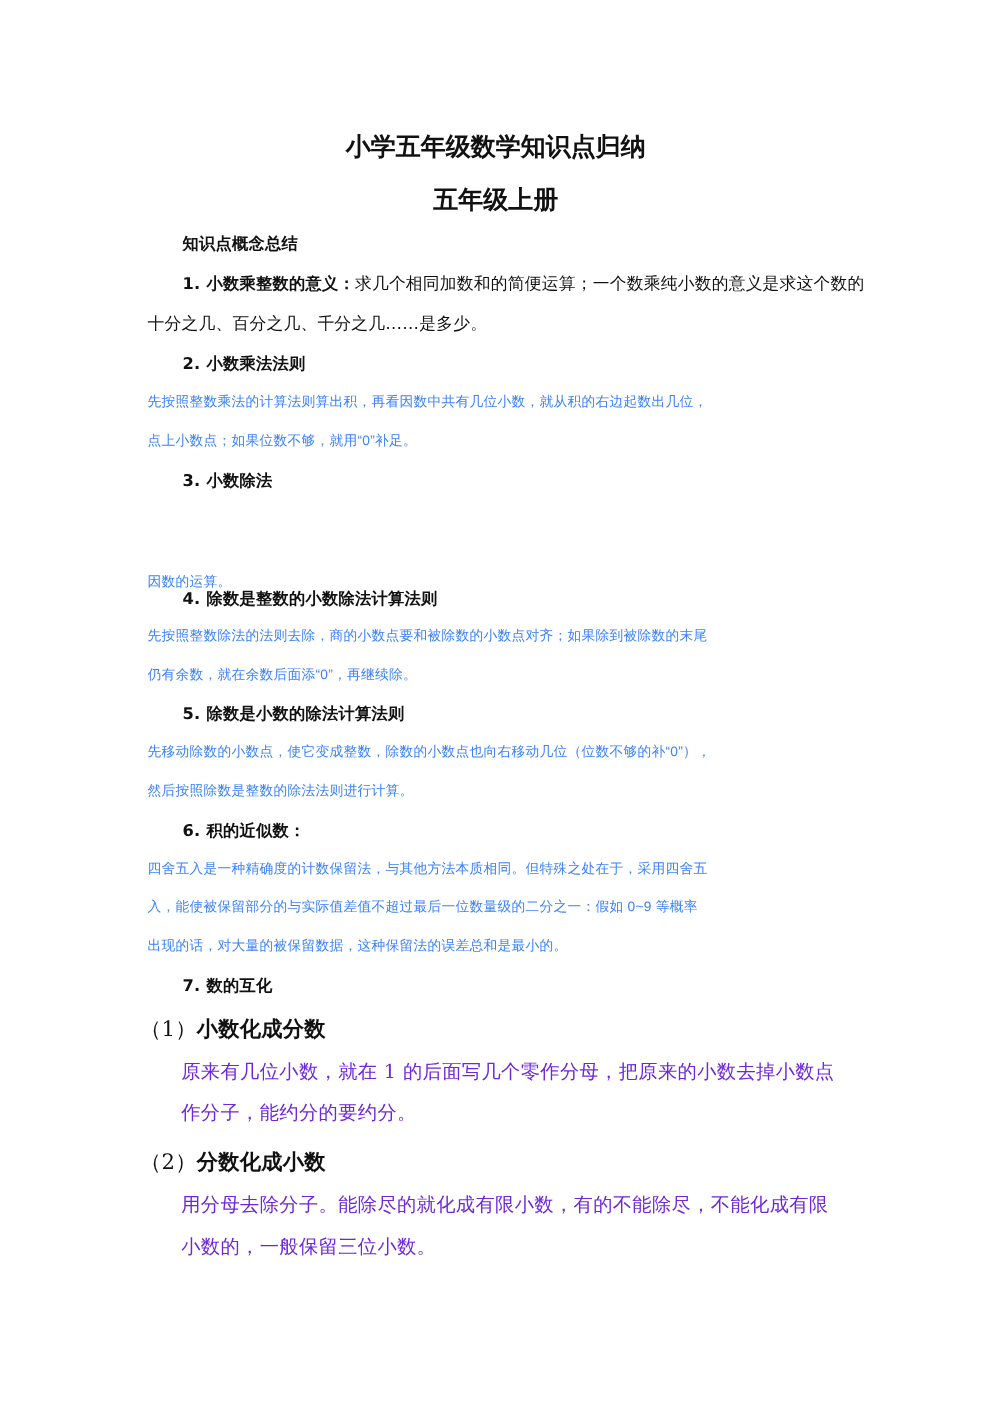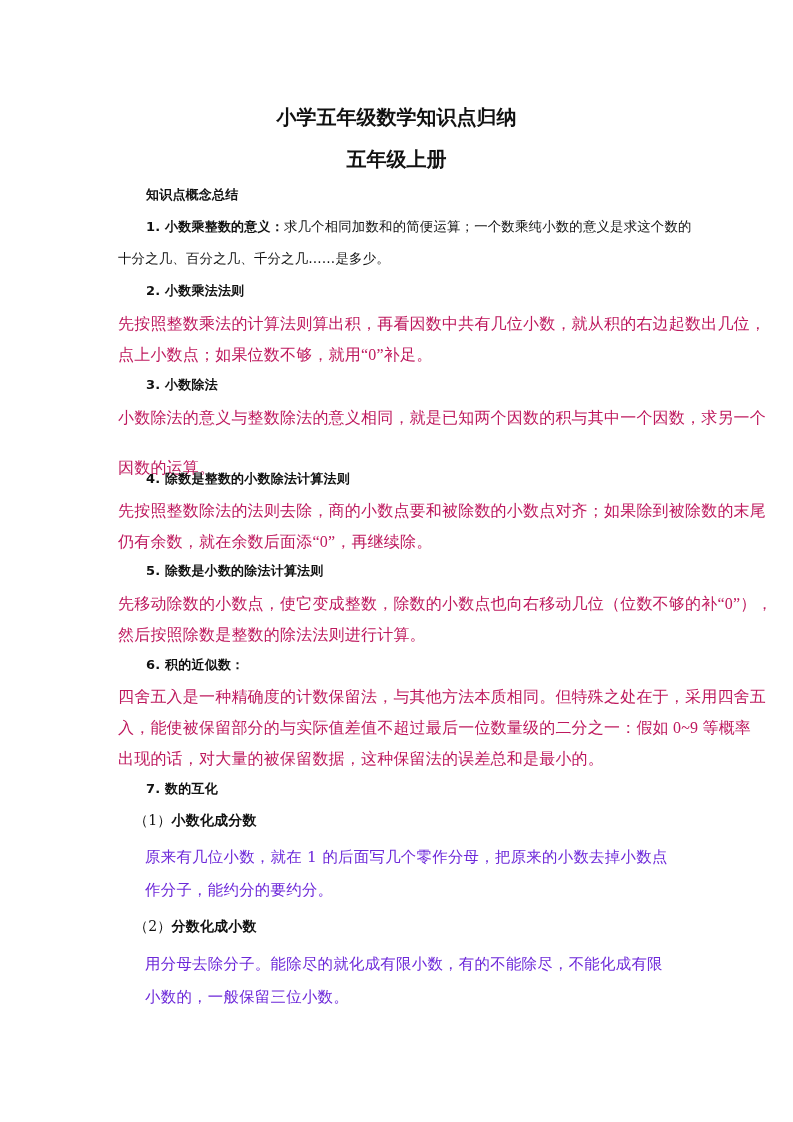--- a/index.html
+++ b/index.html
@@ -6,27 +6,27 @@
   body { width: 793px; height: 1122px; position: relative; overflow: hidden; color: #111; }
   .page { position: absolute; left: 0; top: 0; width: 793px; height: 1122px; }
   .title {
     position: absolute; left: 0; width: 793px; text-align: center;
     font-family: "DejaVu Sans", sans-serif; font-weight: bold; font-size: 20px; color: #111;
   }
   .t1 { top: 104px; }
   .t2 { top: 146px; }
   .line {
     position: absolute; left: 118px; width: 570px; white-space: nowrap;
-    font-family: Liberation Serif, serif; font-size: 16px; color: #be185d; letter-spacing: 0.2px;
+    font-family: Liberation Sans, sans-serif; font-size: 11px; color: #3b82f6; letter-spacing: 0.2px;
   }
   .h {
     font-family: "DejaVu Sans", sans-serif; font-weight: bold; font-size: 13px; color: #111; margin-left: 28px;
   }
   .h1sans { font-family: "DejaVu Sans", sans-serif; font-size: 13.4px; color: #111; }
-  .sub { left: 134px; font-family: "DejaVu Sans", sans-serif; font-size: 14px; color: #111; }
+  .sub { left: 112px; font-family: "DejaVu Sans", sans-serif; font-size: 17px; color: #111; }
   .sub .num { font-family: "DejaVu Serif", serif; font-weight: normal; }
   .sub .lbl { font-weight: bold; }
   .big { left: 145px; font-family: "DejaVu Serif", serif; font-size: 15.4px; color: #6d28d9; letter-spacing: 0.3px; }
 </style>
 </head>
 <body>
 
 <div class="page">
   <div class="title t1">小学五年级数学知识点归纳</div>
   <div class="title t2">五年级上册</div>
@@ -36,21 +36,20 @@
   <div class="line h1sans" style="top:218px;">
     <span class="h">1. 小数乘整数的意义：</span><span>求几个相同加数和的简便运算；一个数乘纯小数的意义是求这个数的</span>
   </div>
   <div class="line h1sans" style="top:250px;">十分之几、百分之几、千分之几……是多少。</div>
 
   <div class="line h" style="top:282px;">2. 小数乘法法则</div>
   <div class="line" style="top:314px;">先按照整数乘法的计算法则算出积，再看因数中共有几位小数，就从积的右边起数出几位，</div>
   <div class="line" style="top:345px;">点上小数点；如果位数不够，就用“0”补足。</div>
 
   <div class="line h" style="top:376px;">3. 小数除法</div>
-  <div class="line" style="top:408px;">小数除法的意义与整数除法的意义相同，就是已知两个因数的积与其中一个因数，求另一个</div>
   <div class="line" style="top:415px;margin-top:43px;">因数的运算。</div>
 
   <div class="line h" style="top:470px;">4. 除数是整数的小数除法计算法则</div>
   <div class="line" style="top:501px;">先按照整数除法的法则去除，商的小数点要和被除数的小数点对齐；如果除到被除数的末尾</div>
   <div class="line" style="top:532px;">仍有余数，就在余数后面添“0”，再继续除。</div>
 
   <div class="line h" style="top:562px;">5. 除数是小数的除法计算法则</div>
   <div class="line" style="top:594px;">先移动除数的小数点，使它变成整数，除数的小数点也向右移动几位（位数不够的补“0”），</div>
   <div class="line" style="top:625px;">然后按照除数是整数的除法法则进行计算。</div>
 

